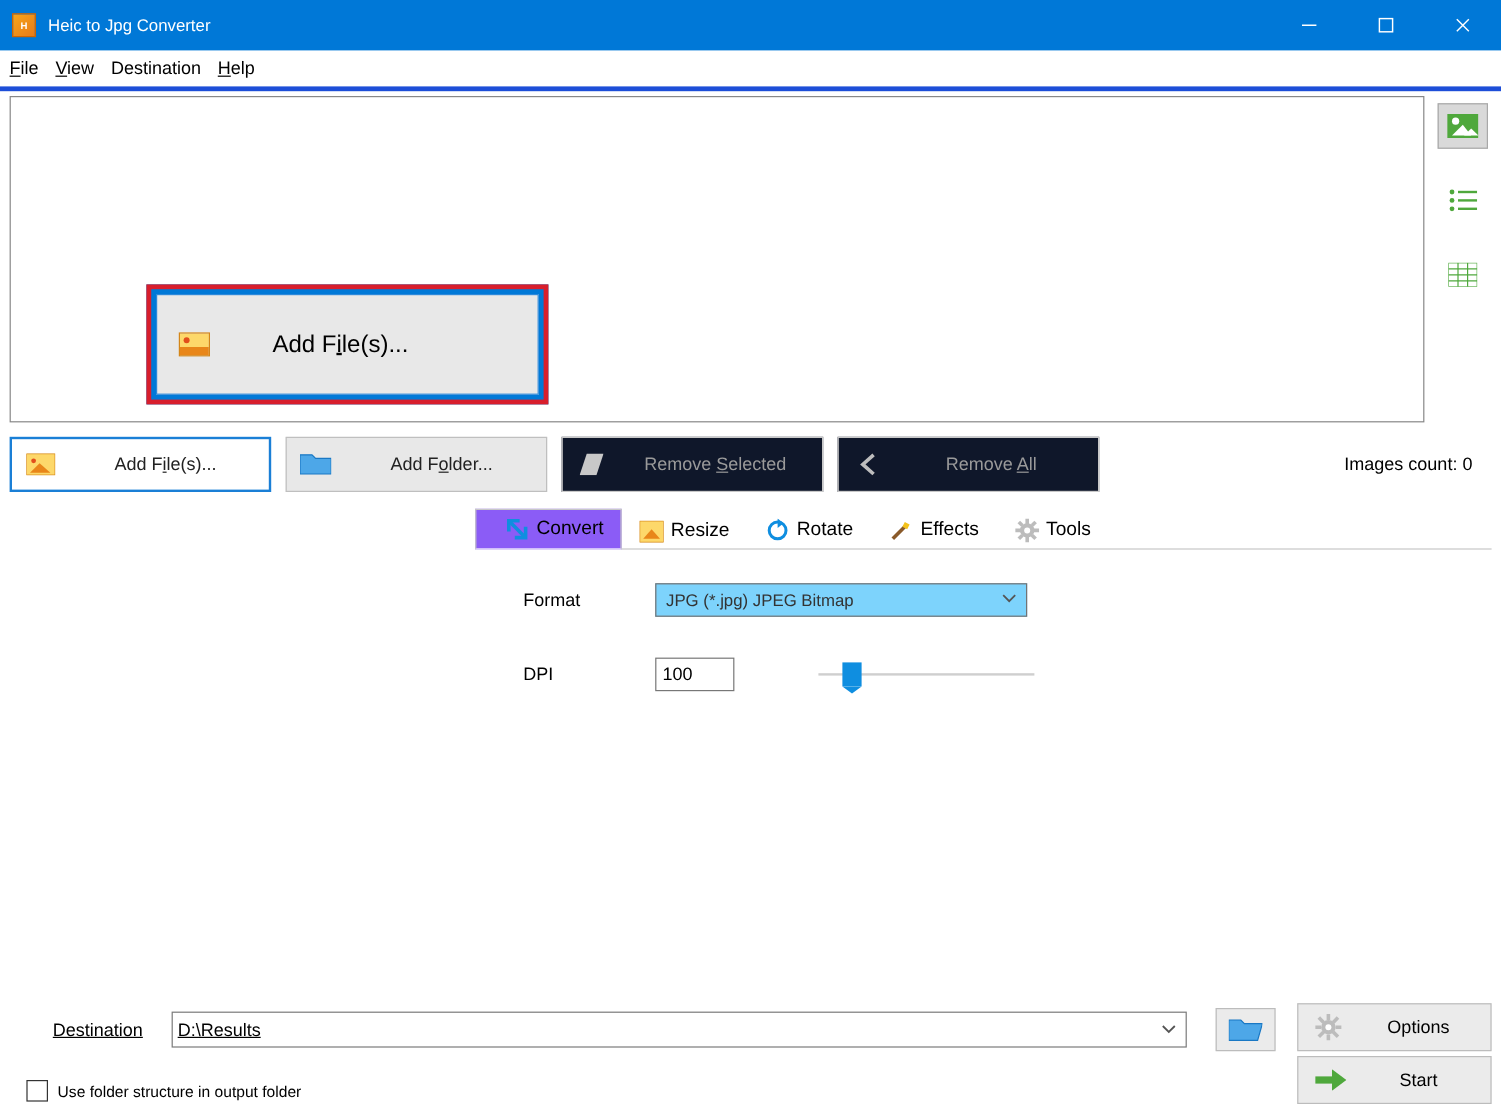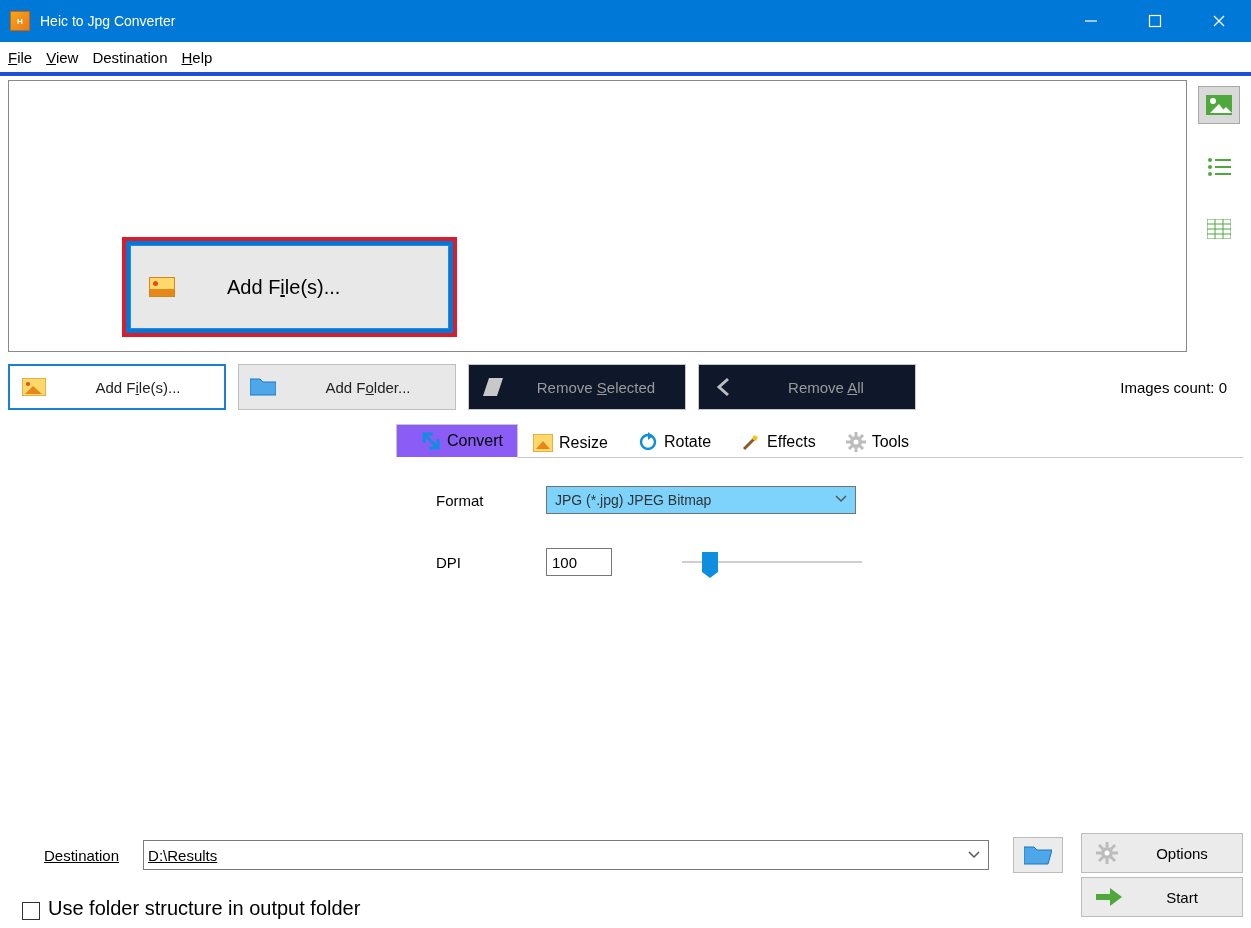--- a/index.html
+++ b/index.html
@@ -67,21 +67,21 @@
 .dest-row { display:flex; align-items:center; gap:24px; padding:4px 6px;text-decoration:underline; }
 .dest-row .lbl{ font-size:15px; padding-left:30px;}
 .dest-combo{ flex:1; height:30px; border:1px solid #7a7a7a; display:flex; align-items:center; padding:0 4px; position:relative; font-size:15px;}
 .dest-combo .chev{ position:absolute; right:8px; top:8px;}
 .small-btn{ width:50px; height:36px; border:1px solid #bcbcbc; background:#ebebeb; display:flex;align-items:center;justify-content:center;}
 .big-btn{ width:162px; height:40px; border:1px solid #bcbcbc; background:#ebebeb; display:flex;align-items:center; gap:16px; padding:0 14px; font-size:15px;}
 .big-btn .ic{width:24px;}
 .big-btn .txt{flex:1;text-align:center;}
 
 .bottom-left { display:flex; flex-direction:column; gap:20px; flex:1;}
-.check-row{ display:flex; align-items:flex-end; gap:8px; padding-left:14px; font-size:20px;}
+.check-row{ display:flex; align-items:center; gap:8px; padding-left:14px; font-size:13px;}
 .chk{ width:18px;height:18px;border:1px solid #333;background:#fff;}
 
 .bottom-area{ display:flex; gap:12px; padding:4px 8px 8px 8px; align-items:flex-start;}
 .bottom-right{ display:flex; flex-direction:column; gap:4px;}
 
 
 svg{display:block;}
 </style>
 </head>
 <body>

